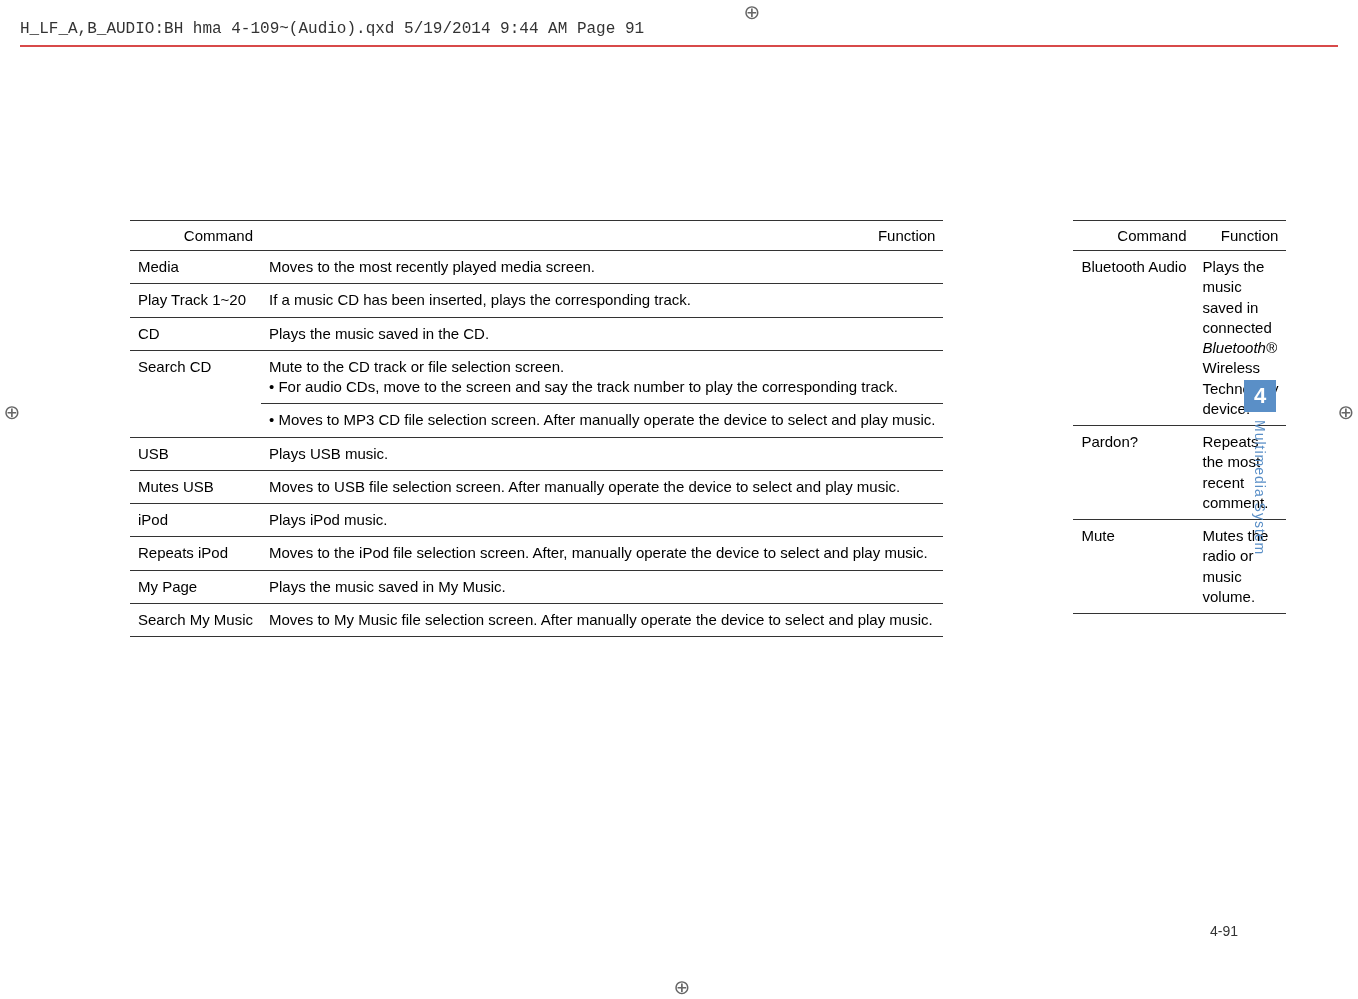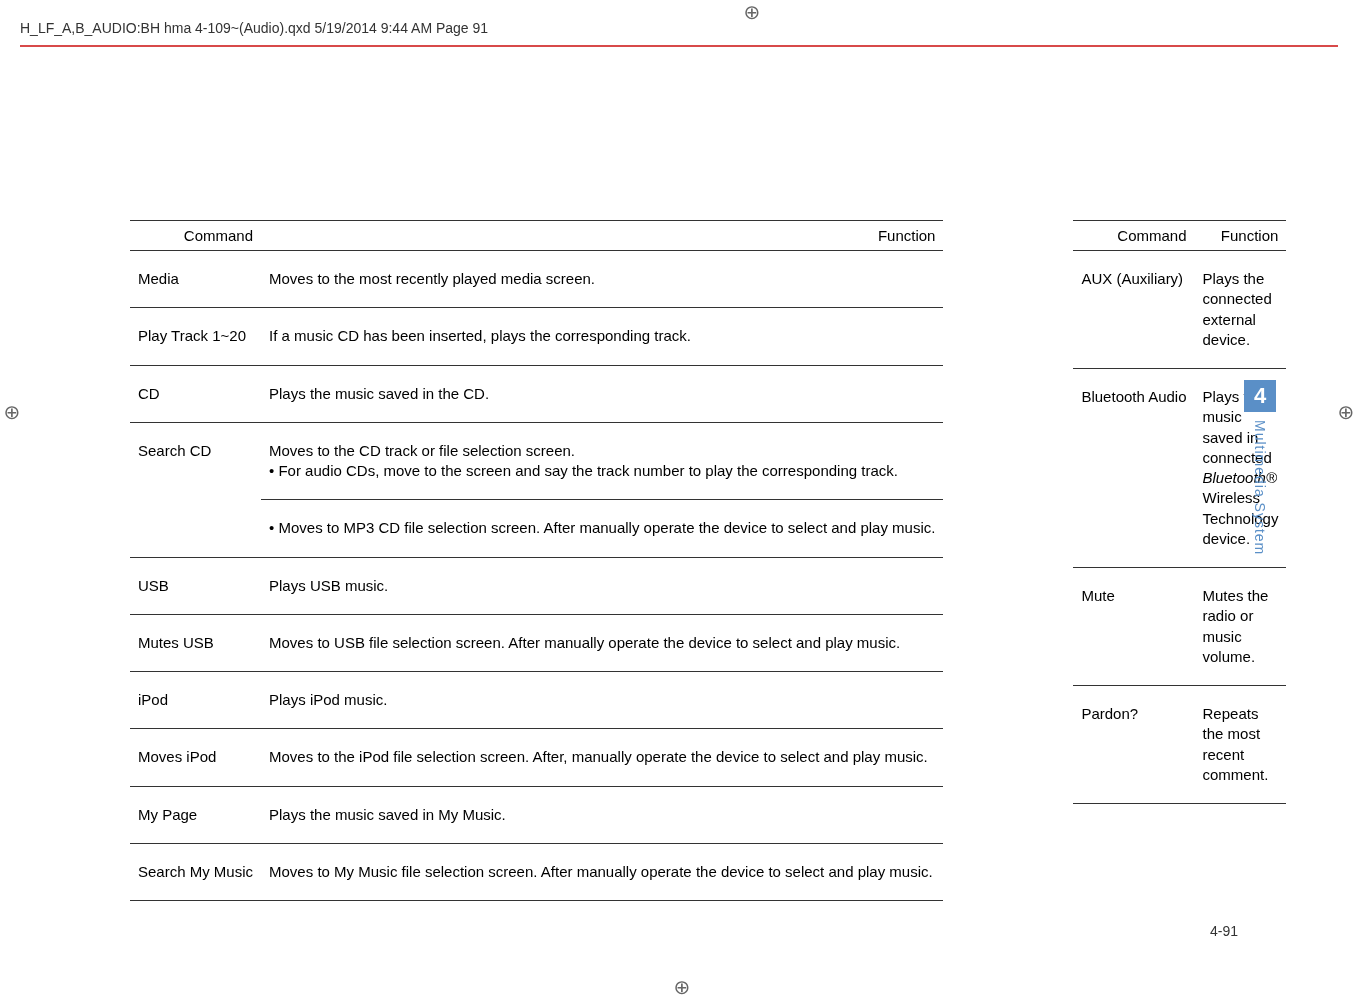--- a/index.html
+++ b/index.html
@@ -7,22 +7,23 @@
       font-family: Arial, sans-serif;
       background: #fff;
       width: 1358px;
       height: 999px;
       position: relative;
     }
     .header-path {
       position: absolute;
       top: 20px;
       left: 20px;
-      font-size: 14px;
+      font-size: 16px;
       color: #333;
+      font-family: Liberation Mono, monospace;
     }
     .top-line {
       position: absolute;
       top: 45px;
       left: 20px;
       right: 20px;
       height: 2px;
       background: #d84a4a;
     }
     .content {
@@ -42,21 +43,21 @@
       font-size: 15px;
     }
     th {
       font-weight: normal;
       text-align: right;
       padding: 6px 8px;
       border-top: 1.5px solid #333;
       border-bottom: 1px solid #333;
     }
     td {
-      padding: 18px 8px;
+      padding: 6px 8px;
       border-bottom: 1px solid #333;
       vertical-align: top;
       line-height: 1.35;
     }
     td:first-child {
       white-space: nowrap;
       width: 28%;
     }
     .td-split-top {
       border-bottom: 1px solid #333 !important;
@@ -146,21 +147,21 @@
           <td>Play Track 1~20</td>
           <td>If a music CD has been inserted, plays the corresponding track.</td>
         </tr>
         <tr>
           <td>CD</td>
           <td>Plays the music saved in the CD.</td>
         </tr>
         <tr>
           <td rowspan="2">Search CD</td>
           <td class="td-split-top">
-            <span>Moves to the CD track or file selection screen.</span><br>
+            <span>Mute to the CD track or file selection screen.</span><br>
             <span class="bullet">• For audio CDs, move to the screen and say the track number to play the corresponding track.</span>
           </td>
         </tr>
         <tr>
           <td>
             <span class="bullet">• Moves to MP3 CD file selection screen. After manually operate the device to select and play music.</span>
           </td>
         </tr>
         <tr>
           <td>USB</td>
@@ -168,21 +169,21 @@
         </tr>
         <tr>
           <td>Mutes USB</td>
           <td>Moves to USB file selection screen. After manually operate the device to select and play music.</td>
         </tr>
         <tr>
           <td>iPod</td>
           <td>Plays iPod music.</td>
         </tr>
         <tr>
-          <td>Moves iPod</td>
+          <td>Repeats iPod</td>
           <td>Moves to the iPod file selection screen. After, manually operate the device to select and play music.</td>
         </tr>
         <tr>
           <td>My Page</td>
           <td>Plays the music saved in My Music.</td>
         </tr>
         <tr>
           <td>Search My Music</td>
           <td>Moves to My Music file selection screen. After manually operate the device to select and play music.</td>
         </tr>
@@ -192,37 +193,33 @@
 
   <div class="col">
     <table>
       <thead>
         <tr>
           <th>Command</th>
           <th>Function</th>
         </tr>
       </thead>
       <tbody>
-        <tr>
-          <td>AUX (Auxiliary)</td>
-          <td>Plays the connected external device.</td>
-        </tr>
         <tr>
           <td>Bluetooth Audio</td>
           <td>
             <span>Plays the music saved in connected </span><span class="italic">Bluetooth®</span><span> Wireless Technology device.</span>
           </td>
         </tr>
         <tr>
+          <td>Pardon?</td>
+          <td>Repeats the most recent comment.</td>
+        </tr>
+        <tr>
           <td>Mute</td>
           <td>Mutes the radio or music volume.</td>
-        </tr>
-        <tr>
-          <td>Pardon?</td>
-          <td>Repeats the most recent comment.</td>
         </tr>
       </tbody>
     </table>
   </div>
 </div>
 
 <div class="side-tab">
   <div class="side-tab-num">4</div>
   <div class="side-tab-text">Multimedia System</div>
 </div>

